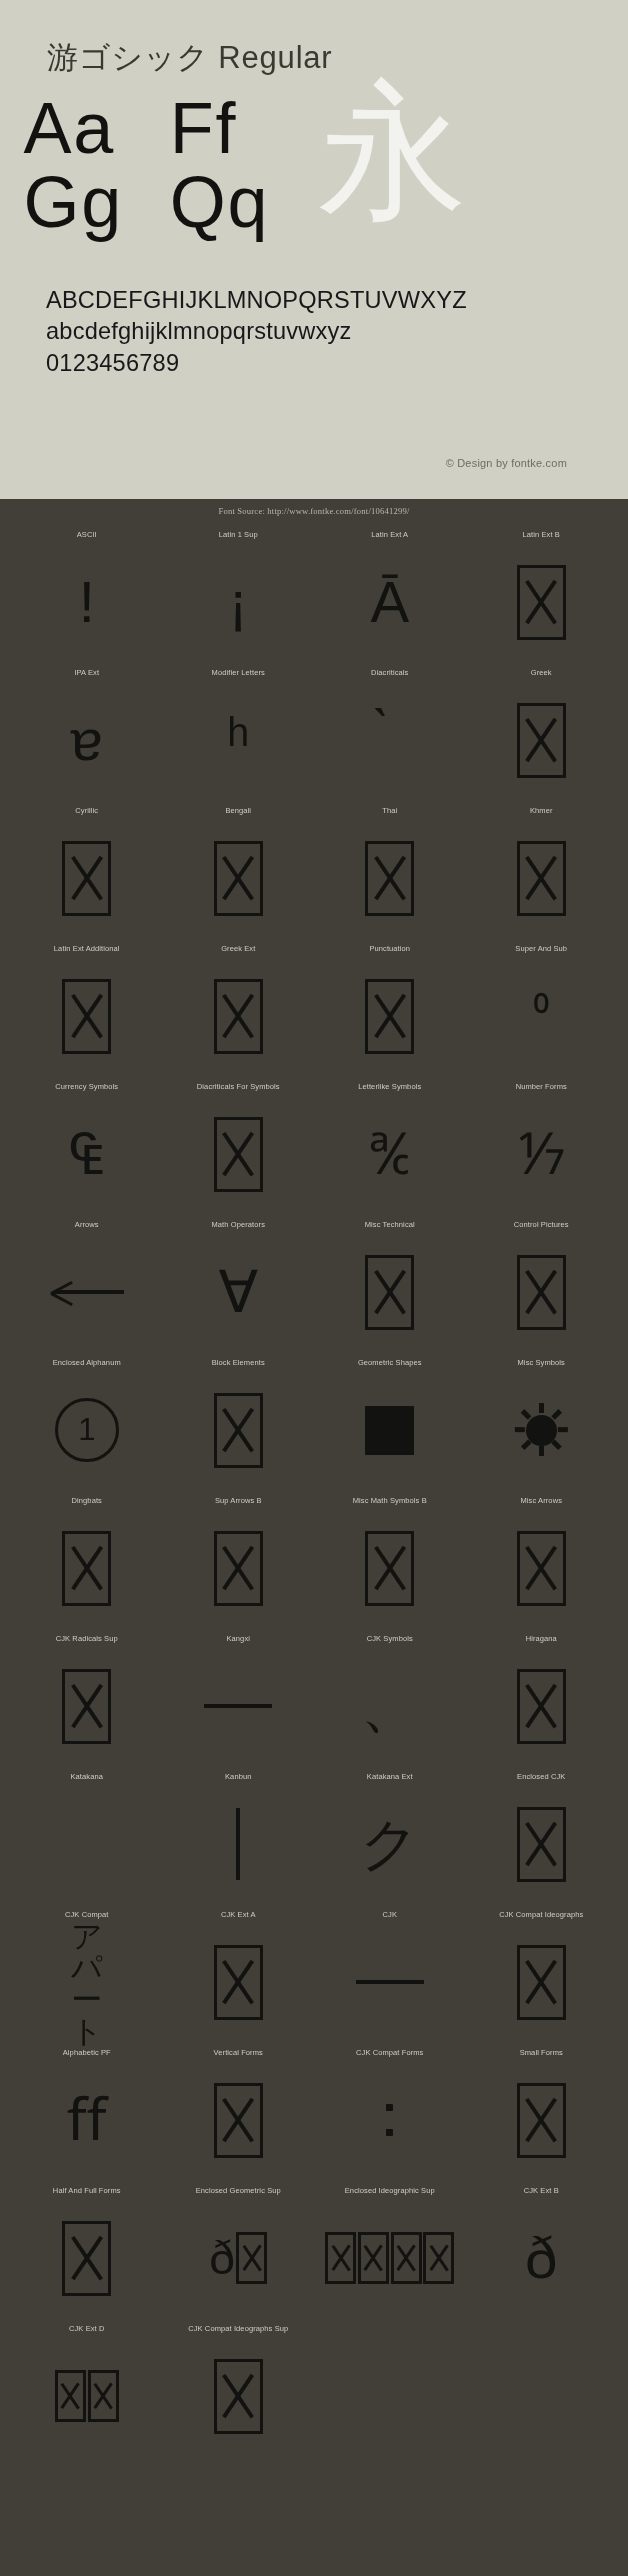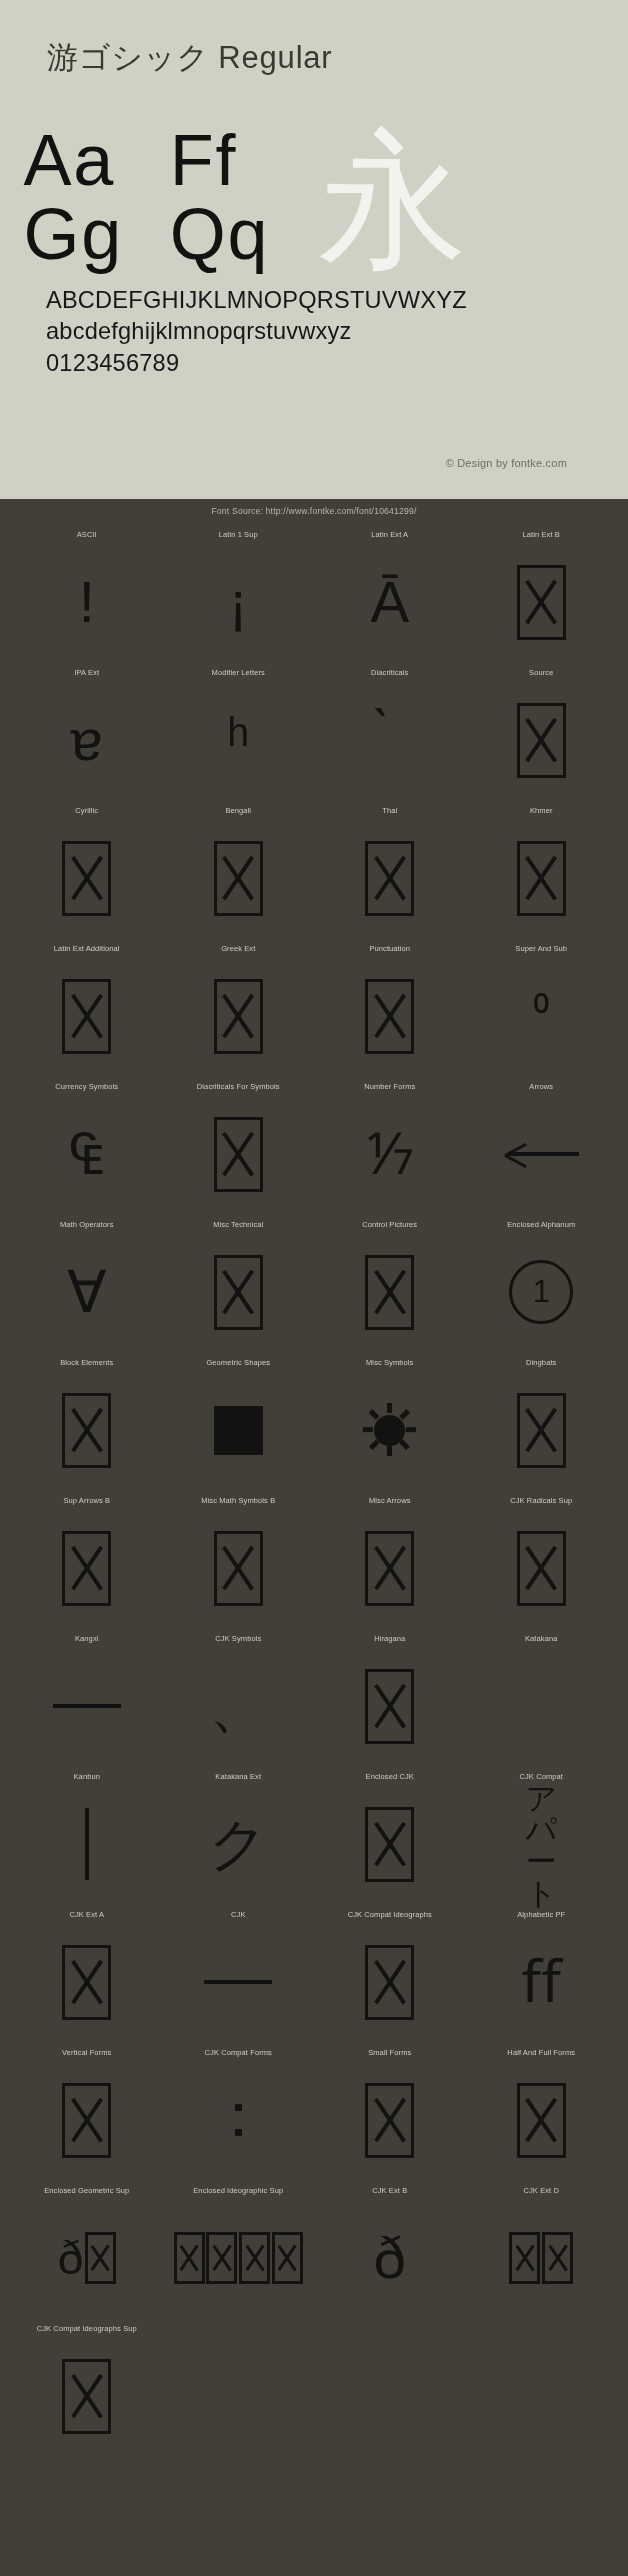--- a/index.html
+++ b/index.html
@@ -29,21 +29,21 @@
     color: #3a3a33;
     font-weight: 400;
     letter-spacing: 0.8px;
     padding: 41px 0 0 47px;
     line-height: 1.1;
     white-space: nowrap;
   }
 
   .glyph-row {
     display: flex;
-    align-items: flex-end;
+    align-items: flex-start;
     padding: 17.3px 0 0 23.6px;
     height: 196px;
     box-sizing: border-box;
   }
   .glyph-col {
     display: flex;
     flex-direction: column;
     align-items: flex-start;
   }
   .glyph-big {
@@ -90,20 +90,21 @@
     padding: 0 0 23.6px 0;
     position: relative;
     min-height: 2077px;
   }
   .font-source {
     text-align: center;
     color: #b9b7ad;
     font-size: 8.6px;
     padding: 7px 0 9.4px 0;
     letter-spacing: 0.2px;
+    font-family: Liberation Serif, serif;
   }
   .grid {
     display: grid;
     grid-template-columns: repeat(4, 1fr);
     column-gap: 0px;
     row-gap: 0px;
     padding: 0 11px;
   }
   .cell {
     height: 138px;
@@ -349,21 +350,21 @@
           <div class="glyph-text ">ʰ</div>
         </div>
       </div>
       <div class="cell">
         <div class="cell-label">Diacriticals</div>
         <div class="cell-glyph">
           <div class="glyph-text ">̀</div>
         </div>
       </div>
       <div class="cell">
-        <div class="cell-label">Source</div>
+        <div class="cell-label">Greek</div>
         <div class="cell-glyph">
           <div class="notdef"></div>
         </div>
       </div>
       <div class="cell">
         <div class="cell-label">Cyrillic</div>
         <div class="cell-glyph">
           <div class="notdef"></div>
         </div>
       </div>
@@ -412,20 +413,26 @@
       <div class="cell">
         <div class="cell-label">Currency Symbols</div>
         <div class="cell-glyph">
           <div class="glyph-text ">₠</div>
         </div>
       </div>
       <div class="cell">
         <div class="cell-label">Diacriticals For Symbols</div>
         <div class="cell-glyph">
           <div class="notdef"></div>
+        </div>
+      </div>
+      <div class="cell">
+        <div class="cell-label">Letterlike Symbols</div>
+        <div class="cell-glyph">
+          <div class="glyph-text ">℀</div>
         </div>
       </div>
       <div class="cell">
         <div class="cell-label">Number Forms</div>
         <div class="cell-glyph">
           <div class="glyph-text ">⅐</div>
         </div>
       </div>
       <div class="cell">
         <div class="cell-label">Arrows</div>

